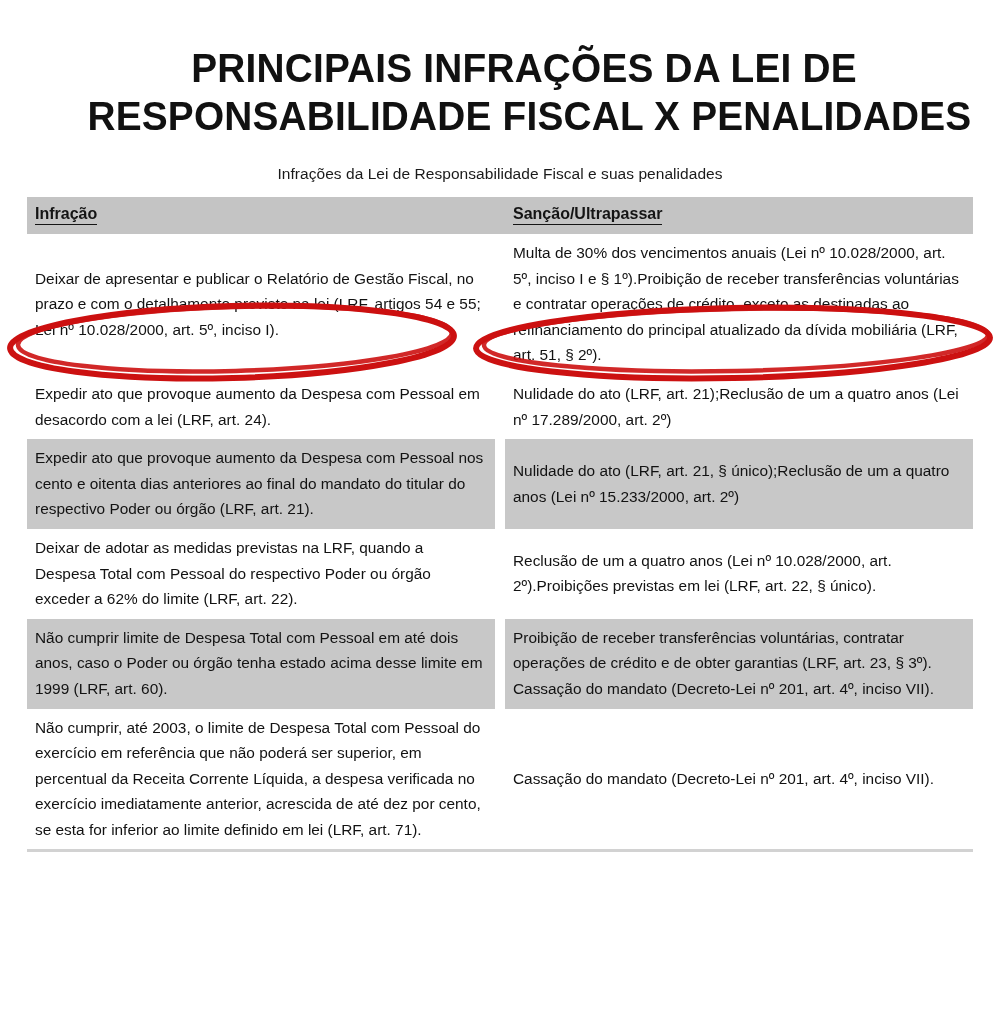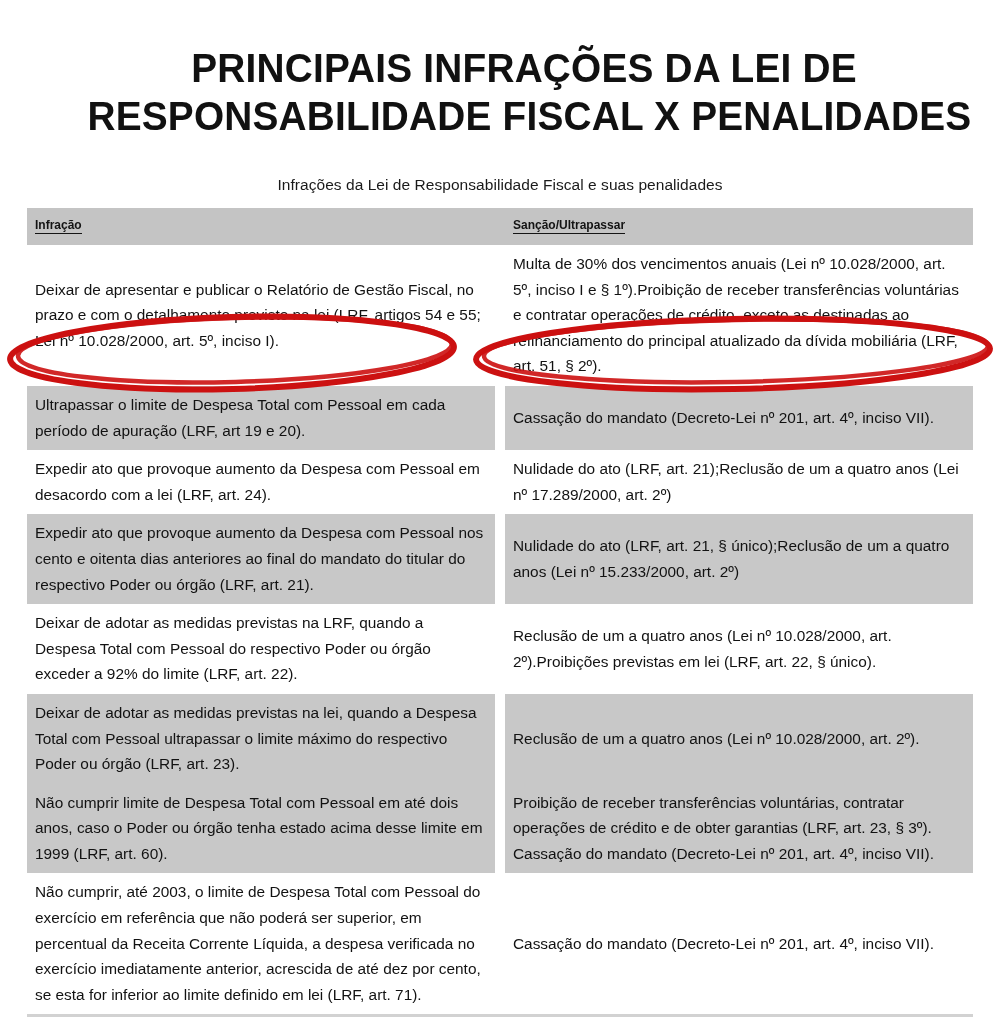--- a/index.html
+++ b/index.html
@@ -30,21 +30,21 @@
     line-height: 48px;
     letter-spacing: 0.2px;
     color: #111111;
     white-space: nowrap;
     transform: scaleX(0.97);
     transform-origin: center;
   }
 
   
   .caption {
-    margin-top: 36px;
+    margin-top: 25px;
     text-align: center;
     font-size: 15.5px;
     color: #1a1a1a;
     letter-spacing: 0.05px;
   }
 
   
   .table-wrap {
     position: relative;
     margin: 14px auto 0 auto;
@@ -55,21 +55,21 @@
     width: 946px;
     table-layout: fixed;
   }
   table.lrf col.c1 { width: 468px; }
   table.lrf col.gap { width: 10px; }
   table.lrf col.c2 { width: 468px; }
 
   table.lrf thead th {
     background: #c4c4c4;
     text-align: left;
-    font-size: 12px;
+    font-size: 16px;
     font-weight: bold;
     color: #141414;
     padding: 6px 8px 7px 8px;
     vertical-align: middle;
     height: 24px;
   }
   table.lrf thead th.gapcell {
     background: #c4c4c4;
     padding: 0;
   }
@@ -135,44 +135,34 @@
           <span class="hd">Sanção/Ultrapassar</span>
         </th>
       </tr>
     </thead>
     <tbody id="table-body">
         <tr>
           <td>Deixar de apresentar e publicar o Relatório de Gestão Fiscal, no prazo e com o detalhamento previsto na lei (LRF, artigos 54 e 55; Lei nº 10.028/2000, art. 5º, inciso I).</td>
           <td class="gapcell"></td>
           <td>Multa de 30% dos vencimentos anuais (Lei nº 10.028/2000, art. 5º, inciso I e § 1º).Proibição de receber transferências voluntárias e contratar operações de crédito, exceto as destinadas ao refinanciamento do principal atualizado da dívida mobiliária (LRF, art. 51, § 2º).</td>
         </tr>
-        <tr class="shaded">
-          <td>Ultrapassar o limite de Despesa Total com Pessoal em cada período de apuração (LRF, art 19 e 20).</td>
-          <td class="gapcell"></td>
-          <td>Cassação do mandato (Decreto-Lei nº 201, art. 4º, inciso VII).</td>
-        </tr>
         <tr>
           <td>Expedir ato que provoque aumento da Despesa com Pessoal em desacordo com a lei (LRF, art. 24).</td>
           <td class="gapcell"></td>
           <td>Nulidade do ato (LRF, art. 21);Reclusão de um a quatro anos (Lei nº 17.289/2000, art. 2º)</td>
         </tr>
         <tr class="shaded">
           <td>Expedir ato que provoque aumento da Despesa com Pessoal nos cento e oitenta dias anteriores ao final do mandato do titular do respectivo Poder ou órgão (LRF, art. 21).</td>
           <td class="gapcell"></td>
           <td>Nulidade do ato (LRF, art. 21, § único);Reclusão de um a quatro anos (Lei nº 15.233/2000, art. 2º)</td>
         </tr>
         <tr>
-          <td>Deixar de adotar as medidas previstas na LRF, quando a Despesa Total com Pessoal do respectivo Poder ou órgão exceder a 92% do limite (LRF, art. 22).</td>
+          <td>Deixar de adotar as medidas previstas na LRF, quando a Despesa Total com Pessoal do respectivo Poder ou órgão exceder a 62% do limite (LRF, art. 22).</td>
           <td class="gapcell"></td>
           <td>Reclusão de um a quatro anos (Lei nº 10.028/2000, art. 2º).Proibições previstas em lei (LRF, art. 22, § único).</td>
-        </tr>
-        <tr class="shaded">
-          <td>Deixar de adotar as medidas previstas na lei, quando a Despesa Total com Pessoal ultrapassar o limite máximo do respectivo Poder ou órgão (LRF, art. 23).</td>
-          <td class="gapcell"></td>
-          <td>Reclusão de um a quatro anos (Lei nº 10.028/2000, art. 2º).</td>
         </tr>
         <tr class="shaded">
           <td>Não cumprir limite de Despesa Total com Pessoal em até dois anos, caso o Poder ou órgão tenha estado acima desse limite em 1999 (LRF, art. 60).</td>
           <td class="gapcell"></td>
           <td>Proibição de receber transferências voluntárias, contratar operações de crédito e de obter garantias (LRF, art. 23, § 3º). Cassação do mandato (Decreto-Lei nº 201, art. 4º, inciso VII).</td>
         </tr>
         <tr class=" bottom-edge">
           <td>Não cumprir, até 2003, o limite de Despesa Total com Pessoal do exercício em referência que não poderá ser superior, em percentual da Receita Corrente Líquida, a despesa verificada no exercício imediatamente anterior, acrescida de até dez por cento, se esta for inferior ao limite definido em lei (LRF, art. 71).</td>
           <td class="gapcell"></td>
           <td>Cassação do mandato (Decreto-Lei nº 201, art. 4º, inciso VII).</td>

